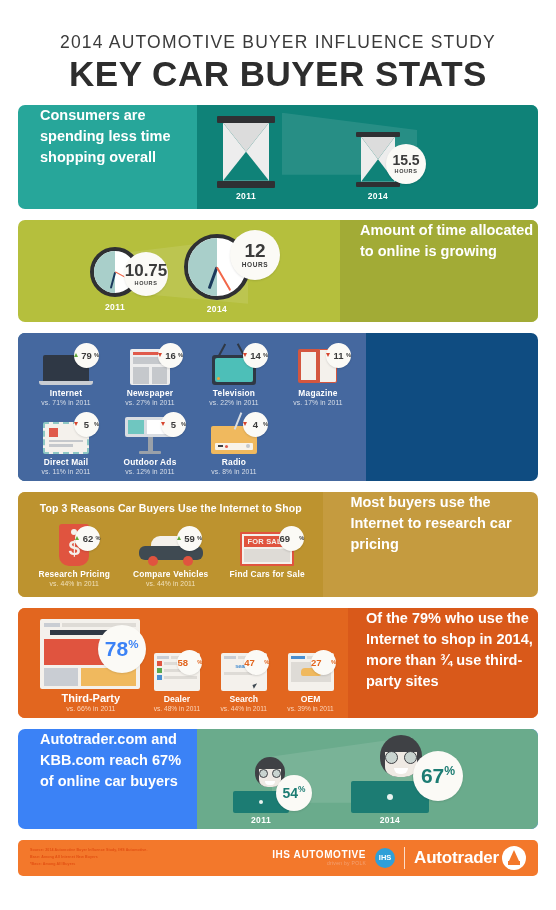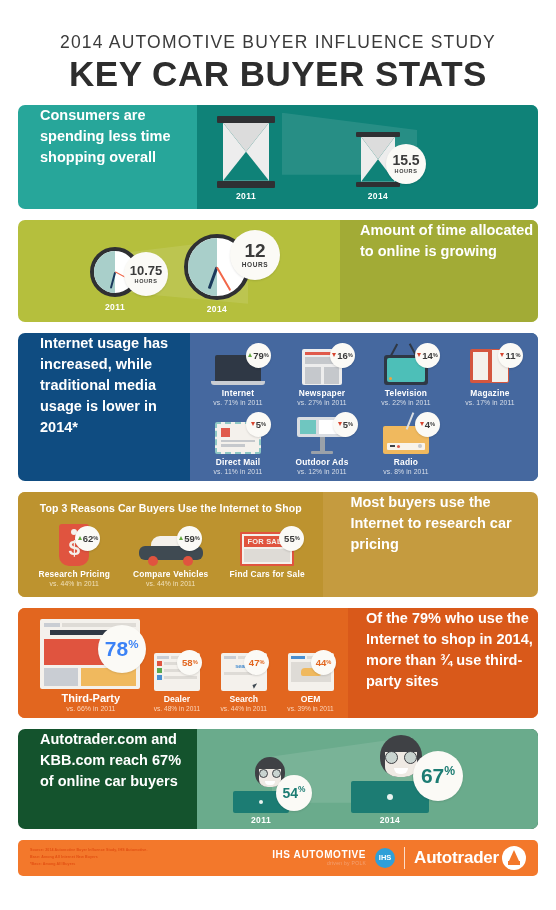--- a/index.html
+++ b/index.html
@@ -46,21 +46,21 @@
   .s4 { height:105px; margin-top:11px; background:#c59b3f; }
   .s4 .left  { width:320px; background:#bd932f; padding:10px 8px 0 8px; }
   .s4 .right { width:calc(100% - 320px); padding-left:3px;margin-left:24px; }
 
   
   .s5 { height:110px; margin-top:11px; background:#e2661f; }
   .s5 .left  { width:330px; background:#e2661f; position:relative;}
   .s5 .right { width:calc(100% - 330px); background:#d9591a; padding-left:18px; }
 
   
-  .s6 { height:100px; margin-top:11px; background:#14532d; }
+  .s6 { height:100px; margin-top:11px; background:#3b82f6; }
   .s6 .left  { width:calc(100% - 341px); padding-left:22px; }
   .s6 .right { width:341px; background:#6aab8c; position:relative; }
 
   
   .footer {
     height:36px; margin-top:11px; border-radius:5px;
     background:#f3782b; display:flex; align-items:center;
     padding:0 12px; justify-content:space-between;
   }
   .src { color:#e24f12; font-size:3.6px; line-height:1.9; letter-spacing:.1px; font-weight:bold; }
@@ -133,21 +133,21 @@
 
   
   .grid4 { display:grid; grid-template-columns:repeat(4,1fr); row-gap:6px; width:100%; }
   .cell { position:relative; text-align:center; }
   .cell .art { height:42px; position:relative; display:flex;
                align-items:flex-end; justify-content:center; }
   .cell .nm { color:#ffffff; font-size:8.4px; font-weight:bold; margin-top:3px; letter-spacing:.2px;}
   .cell .vs { color:#d9dfe9; font-size:6.8px; margin-top:1px; letter-spacing:.1px;}
   .mini {
     position:absolute; width:25px; height:25px; border-radius:50%;
-    background:#fbfaf6; display:flex; align-items:center; justify-content:center;
+    background:#fbfaf6; display:flex; align-items:center; justify-content:space-between;
     font-size:9.5px; font-weight:bold; color:#3b3b3b; z-index:6;
     box-shadow:0 1px 2px rgba(0,0,0,.12);
   }
   .mini .pct{ font-size:.6em; vertical-align:super; }
   .arrow-up, .arrow-dn {
     width:0;height:0;border-left:2.2px solid transparent;border-right:2.2px solid transparent;
     margin-right:1px;
   }
   .arrow-up{ border-bottom:4.5px solid #62a83c; }
   .arrow-dn{ border-top:4.5px solid #d6452f; }
@@ -221,44 +221,41 @@
     <div class="left">
       <div class="beam" style="left:100px;top:18px;width:130px;height:66px;clip-path:polygon(0 24%,100% 0,100% 100%,0 82%);"></div>
 
       <div class="clock" style="left:72px;top:27px;width:50px;height:50px;">
         <div class="fill"></div>
         <div class="hand" style="width:2.4px;height:17px;transform:translateX(-50%) rotate(195deg);"></div>
         <div class="hand sec" style="width:1.4px;height:20px;transform:translateX(-50%) rotate(118deg);"></div>
       </div>
       <div class="yr" style="left:72px;top:82px;width:50px;">2011</div>
       <div class="badge" style="left:106px;top:32px;width:44px;height:44px;">
-        <span class="num" style="font-size:13px;">10.75</span>
+        <span class="num" style="font-size:17px;">10.75</span>
         <span class="unit" style="font-size:5.5px;">HOURS</span>
       </div>
 
       <div class="clock" style="left:166px;top:14px;width:66px;height:66px;">
         <div class="fill"></div>
         <div class="hand" style="width:3px;height:23px;transform:translateX(-50%) rotate(200deg);"></div>
         <div class="hand sec" style="width:1.6px;height:27px;transform:translateX(-50%) rotate(150deg);"></div>
       </div>
       <div class="yr" style="left:166px;top:84px;width:66px;">2014</div>
       <div class="badge" style="left:212px;top:10px;width:50px;height:50px;">
         <span class="num" style="font-size:19px;">12</span>
         <span class="unit">HOURS</span>
       </div>
     </div>
     <div class="right band-text">
       <p>Amount of time allocated to online is growing</p>
     </div>
   </div>
 
   <div class="band s3">
-    <div class="left band-text">
-      <p>Internet usage has increased, while traditional media usage is lower in 2014*</p>
-    </div>
     <div class="right">
       <div class="grid4">
 
         <div class="cell">
           <div class="art">
             <div style="position:relative;width:46px;">
               <div style="background:#2f3845;height:26px;border-radius:2px 2px 0 0;border:2px solid #2f3845;"></div>
               <div style="background:#c9cdd3;height:4px;border-radius:0 0 3px 3px;width:54px;margin-left:-4px;"></div>
             </div>
           </div>
@@ -434,21 +431,21 @@
         </div>
 
         <div class="g3 cell">
           <div class="art">
             <div style="position:relative;width:54px;height:34px;background:#f4f1ec;border:2px solid #e0543f;border-radius:1px;padding:2px;">
               <div style="background:#e0543f;color:#f4f1ec;font-size:7.5px;font-weight:bold;text-align:center;line-height:11px;letter-spacing:.2px;">FOR SALE</div>
               <div style="background:#dedbd6;height:13px;margin-top:2px;"></div>
             </div>
           </div>
           <div class="mini" style="right:11px;top:4px;">
-            <span>55</span>
+            <span>69</span>
               <span class="pct">%</span>
           </div>
           <div class="nm">Find Cars for Sale</div>
           <div class="vs"></div>
         </div>
 
       </div>
     </div>
     <div class="right band-text">
       <p>Most buyers use the Internet to research car pricing</p>
@@ -528,21 +525,21 @@
           <div style="position:relative;width:46px;height:38px;background:#f4f1ec;border-radius:2px;padding:3px;margin:0 auto;">
             <div style="display:flex;gap:2px;margin-bottom:3px;">
               <div style="background:#4a8fd0;width:14px;height:3px;"></div>
               <div style="background:#dedbd6;flex:1;height:3px;"></div>
             </div>
             <div style="background:#dedbd6;height:20px;position:relative;">
               <div style="position:absolute;left:50%;top:6px;transform:translateX(-50%);width:20px;height:8px;background:#f0b95e;border-radius:4px 4px 2px 2px;"></div>
             </div>
           </div>
           <div class="mini" style="right:6px;top:-3px;color:#e2661f;background:#fbfaf6;">
-            <span>44</span>
+            <span>27</span>
               <span class="pct">%</span>
           </div>
           <div class="nm" style="font-size:8.6px;">OEM</div>
           <div class="vs" style="font-size:6.6px;">vs. 39% in 2011</div>
         </div>
 
       </div>
     </div>
     <div class="right band-text">
       <p>Of the 79% who use the Internet to shop in 2014, more than ¾ use third-party sites</p>

